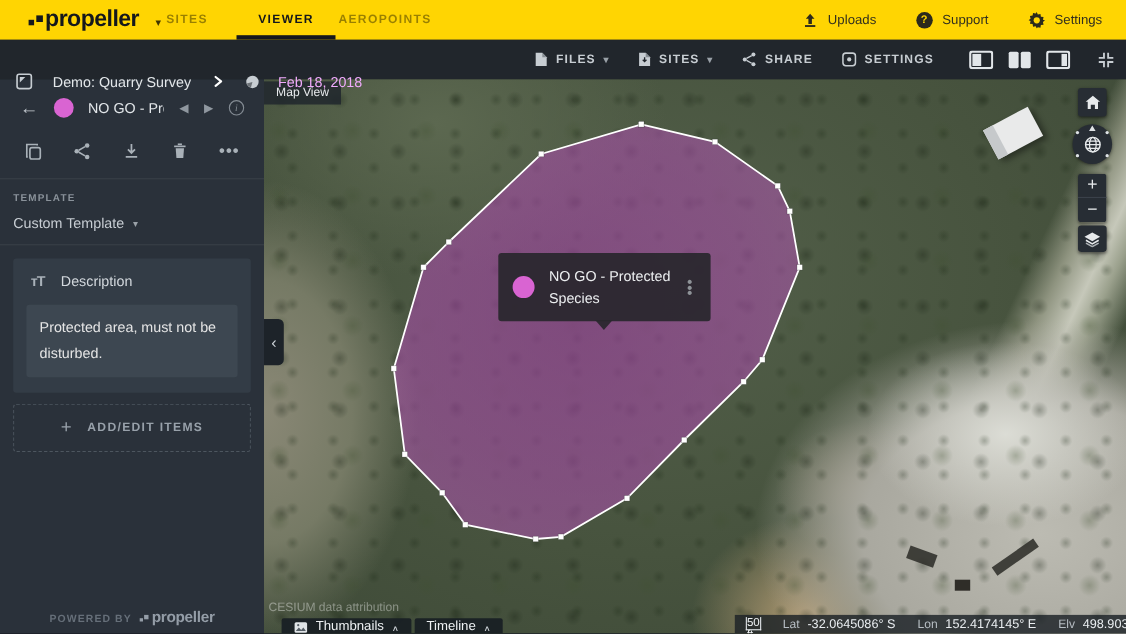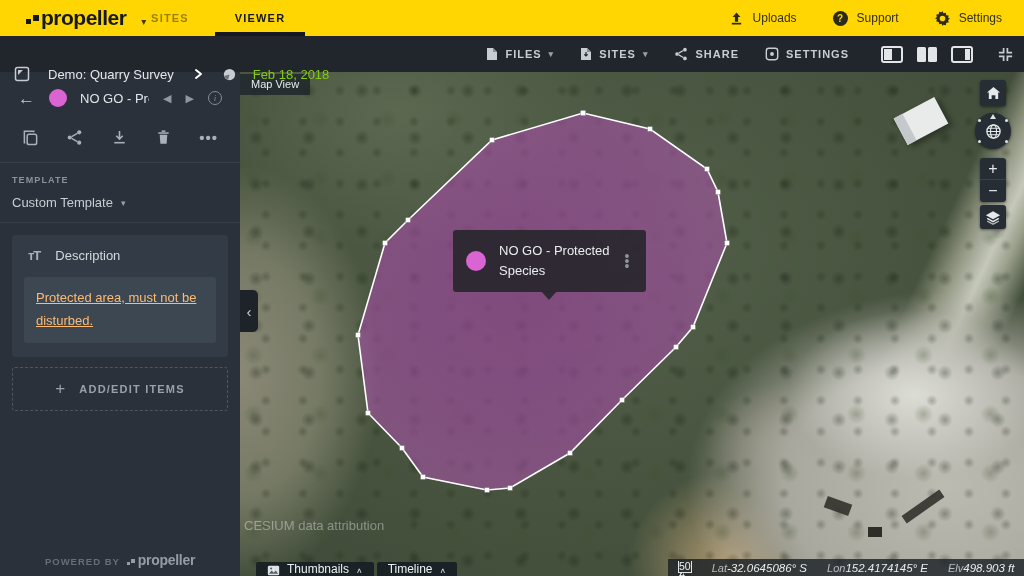--- a/index.html
+++ b/index.html
@@ -26,21 +26,21 @@
   .top-action { display:flex; align-items:center; gap:9px; font-size:12px; color:#32301f; cursor:pointer;justify-content:space-between; }
   .qmark { width:15px; height:15px; border-radius:50%; background:#2c2a1c; color:#ffd502;
     font-size:10px; font-weight:bold; display:flex; align-items:center; justify-content:center; }
 
   
   .subbar { position:absolute; left:0; top:36px; width:1024px; height:36px;
     background:#21262c; display:flex; align-items:center; z-index:25; }
   .sub-left { display:flex; align-items:center; margin-left:14px; gap:10px;margin-top:40px; }
   .site-name { font-size:13px; color:#e3e7ea; margin-left:8px; white-space:nowrap; }
   .crumb-sep { margin:0 8px; display:flex; align-items:center; }
-  .date-label { font-size:13px; color:#84cc16; margin-left:6px; white-space:nowrap; }
+  .date-label { font-size:13px; color:#f0abfc; margin-left:6px; white-space:nowrap; }
   .sub-right { margin-left:auto; display:flex; align-items:center; margin-right:10px; }
   .sub-btn { display:flex; align-items:center; gap:7px; font-size:11px; font-weight:bold;
     letter-spacing:1px; color:#c7cdd2; margin-right:26px; cursor:pointer; white-space:nowrap; }
   .sub-btn .caret { font-size:9px; color:#9aa1a8; }
   .layout-btns { display:flex; align-items:center; gap:13px; margin:0 10px 0 6px; }
   .layout-btn { cursor:pointer; display:flex; }
 
   
   .sidebar { position:absolute; left:0; top:72px; width:240px; height:504px;
     background:#2a313a; z-index:20; }
@@ -60,21 +60,21 @@
   .tmpl-section { padding:12px 12px 12px 12px; }
   .tmpl-label { font-size:9px; font-weight:bold; letter-spacing:1.1px; color:#8a929a; }
   .tmpl-value { margin-top:10px; font-size:13px; color:#c7cdd3; cursor:pointer; display:flex;
     align-items:center; gap:8px; }
   .tmpl-value .caret { font-size:9px; color:#9aa1a8; }
   .desc-panel { margin:12px 12px 0 12px; background:#333c46; border-radius:3px; padding-bottom:14px; }
   .desc-head { display:flex; align-items:center; gap:15px; padding:13px 14px 12px 16px; }
   .txt-ic { color:#a9b1b9; font-size:13px; font-weight:bold; letter-spacing:-1px; }
   .desc-label { font-size:13px; color:#d3d8dd; }
   .desc-box { margin:2px 12px 0 12px; background:#3d4751; border-radius:3px;
-    padding:10px 12px; font-size:13px; color:#fdba74; line-height:1.75; cursor:text;text-decoration:underline; }
+    padding:10px 12px; font-size:13px; color:#e5e5e5; line-height:1.75; cursor:text; }
   .add-items { margin:10px 12px 0 12px; height:44px; border:1px dashed #4d565f; border-radius:3px;
     display:flex; align-items:center; justify-content:center; gap:13px; color:#98a1aa;
     font-size:11px; font-weight:bold; letter-spacing:1.2px; cursor:pointer; }
   .add-items .plus { font-size:17px; font-weight:normal; }
   .sb-footer { position:absolute; left:0; right:0; bottom:8px; display:flex; align-items:baseline;
     justify-content:center; gap:7px; }
   .pb-label { font-size:9.5px; font-weight:bold; letter-spacing:1px; color:#666f79; }
   .pb-mark { display:inline-block; position:relative; width:9px; height:9px; }
   .pb-mark i { position:absolute; background:#949da7; }
   .pb-mark .sq1 { left:0; bottom:0; width:3px; height:3px; }
@@ -136,35 +136,35 @@
   .compass .d1 { left:3px; top:6px; } .compass .d2 { right:3px; top:6px; }
   .compass .d3 { left:3px; bottom:6px; } .compass .d4 { right:3px; bottom:6px; }
   .compass .north { position:absolute; top:1px; left:50%; margin-left:-3px; border-left:3px solid transparent;
     border-right:3px solid transparent; border-bottom:5px solid #dfe3e6; }
   .zoom-panel { margin-top:9px; border-radius:3px; overflow:hidden; box-shadow:0 1px 3px rgba(0,0,0,0.5); }
   .zoom-btn { width:26px; height:22px; background:#272d34; color:#e6e9eb; font-size:16px;
     display:flex; align-items:center; justify-content:center; cursor:pointer; }
   .zoom-in { border-bottom:1px solid #3a414a; }
   .layers-btn { width:26px; height:24px; border-radius:3px; margin-top:3px; }
 
-  .attribution { position:absolute; left:4px; bottom:43px; font-size:13px; color:rgba(255,255,255,0.38); }
+  .attribution { position:absolute; left:4px; bottom:18px; font-size:11px; color:rgba(255,255,255,0.38); }
 
   .bottom-tags { position:absolute; left:16px; bottom:0; display:flex; gap:3px; z-index:6; }
   .btab { background:rgba(24,30,36,0.92); height:14px; display:flex; align-items:flex-end; gap:7px;
     padding:0 11px; cursor:pointer; border-radius:2px 2px 0 0; }
   .btab-label { font-size:12px; color:#eef1f3; }
   .btab-caret { font-size:9px; color:#cfd4d9; transform:scaleY(0.8); }
 
   .statusbar { position:absolute; right:0; bottom:0; height:17px; width:356px;
     background:rgba(27,33,38,0.82); display:flex; align-items:center; padding:0 12px 0 10px;
     z-index:6; }
   .scale { width:56px; height:12px; border-left:1px solid #e2e6e9; border-right:1px solid #e2e6e9;
     border-bottom:1px solid #e2e6e9; display:flex; justify-content:center; margin-top:-2px; }
   .scale span { font-size:10.5px; color:#eef1f3; line-height:1.1; }
-  .coord { display:flex; align-items:flex-start; gap:0; margin-left:20px; white-space:nowrap;font-style:italic; }
+  .coord { display:flex; align-items:flex-start; gap:7px; margin-left:20px; white-space:nowrap; }
   .coord-label { font-size:11px; color:#b6bdc3; }
   .coord-value { font-size:11.5px; color:#e9edf0; }
 
   svg { display:block; }
 </style>
 </head>
 <body>
 
 <div class="app">
 
@@ -173,20 +173,21 @@
       <span class="logo-mark">
           <i class="sq1"></i>
           <i class="sq2"></i>
         </span>
       <span class="logo-text">propeller</span>
       <span class="logo-caret">▾</span>
     </div>
     <div class="top-tabs">
       <div class="top-tab">SITES</div>
       <div class="top-tab active">VIEWER</div>
+      <div class="top-tab">AEROPOINTS</div>
     </div>
     <div class="top-actions">
       <div class="top-action">
         <span>
           <svg width="15" height="15" viewBox="0 0 16 16">
               <path d="M8 1.5l4.2 5H9.7v5H6.3v-5H3.8z" fill="#2c2a1c"></path>
               <rect x="3" y="12.6" width="10" height="1.8" fill="#2c2a1c"></rect>
             </svg>
         </span>
         <span>Uploads</span>

